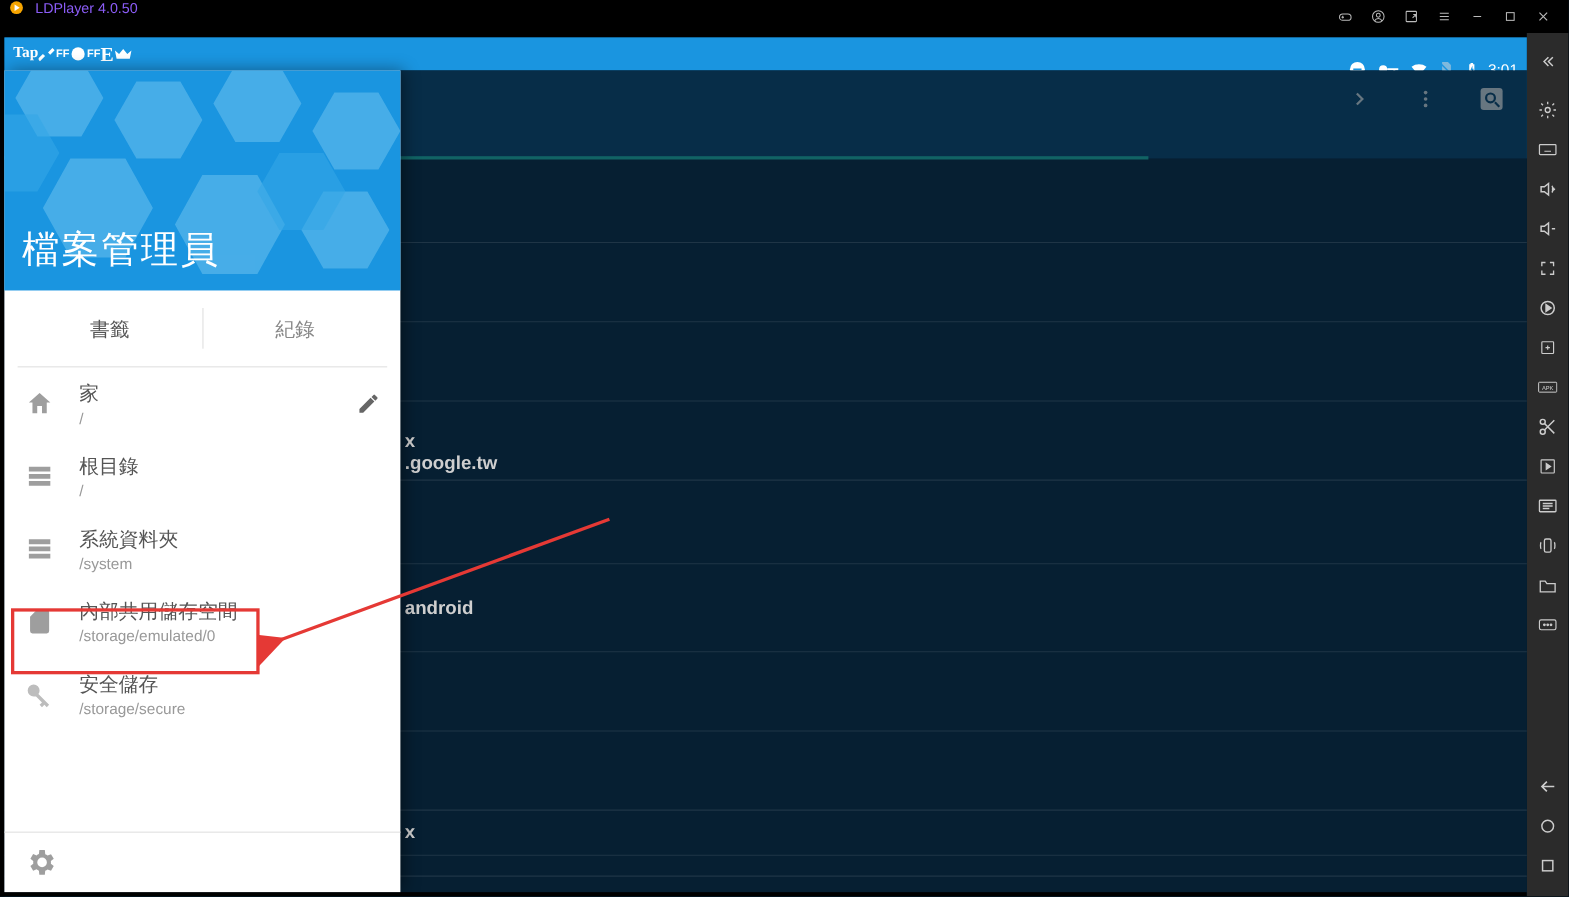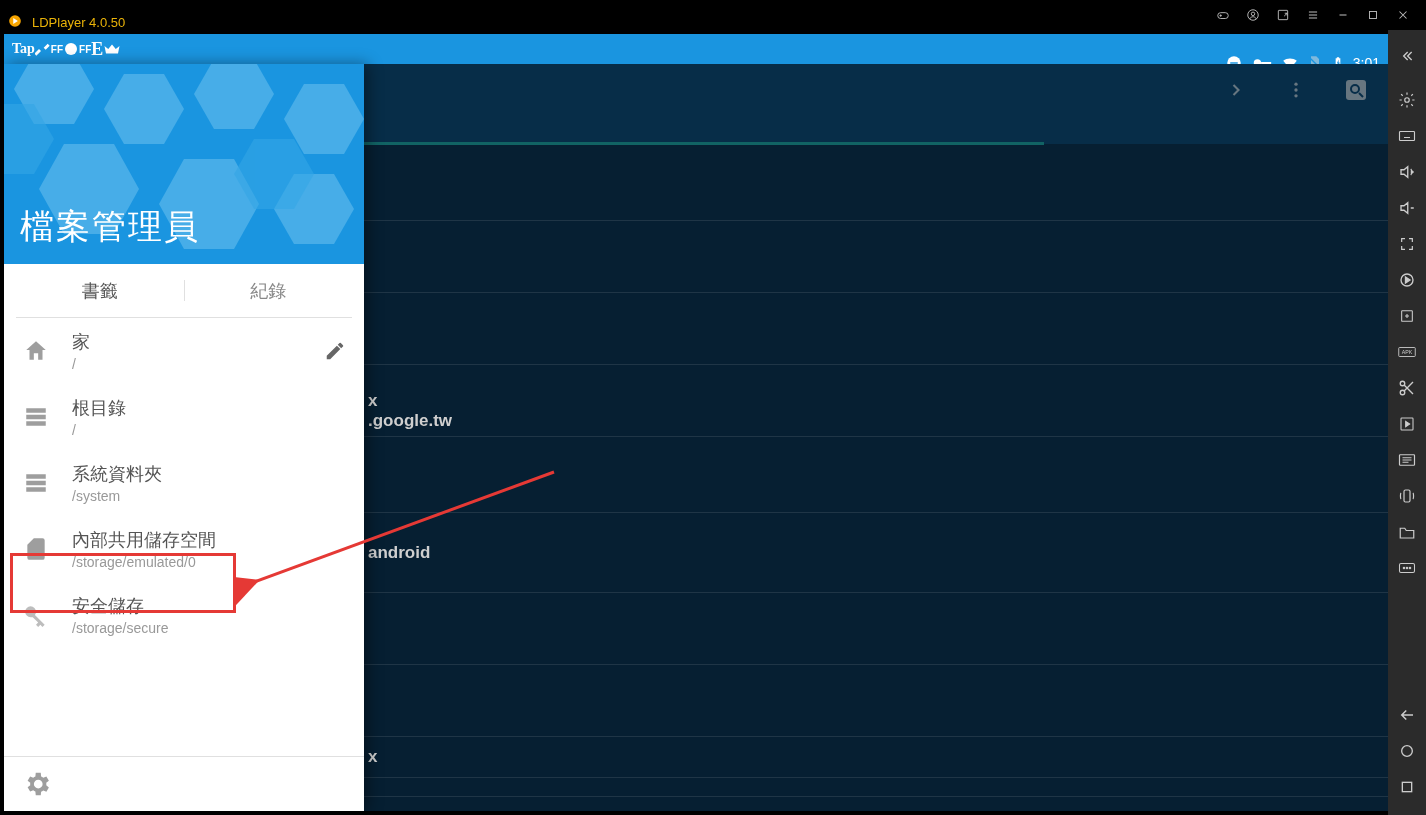--- a/index.html
+++ b/index.html
@@ -1,19 +1,19 @@
 <!DOCTYPE html>
 <html><head>
 <meta charset="utf-8">
 <style>
   * { margin: 0; padding: 0; box-sizing: border-box; font-family: "Segoe UI", Arial, sans-serif; }
   body { background: #000; width: 1426px; height: 815px; overflow: hidden; position: relative; }
 
   
-  .titlebar { height: 30px; background: #000; display: flex; align-items: flex-end; padding: 0 8px; color: #eab308; font-size: 13px; }
+  .titlebar { height: 30px; background: #000; display: flex; align-items: flex-start; padding: 0 8px; color: #8b5cf6; font-size: 13px; }
   .titlebar .logo { width: 16px; height: 16px; margin-right: 8px; }
   .titlebar .spacer { flex: 1; }
   .titlebar .win-btn { width: 30px; height: 30px; display: flex; align-items: center; justify-content: center; cursor: pointer; }
   .titlebar svg { width: 14px; height: 14px; }
 
   
   .main-row { display: flex; height: 785px; }
 
   
   .emulator { flex: 1; position: relative; background: #0b3a5c; border: 4px solid #000; border-right: none; }
@@ -40,21 +40,21 @@
 
   
   .rows { position: absolute; top: 115px; left: 0; right: 0; bottom: 0; }
   .frow { position: absolute; left: 0; right: 0; height: 72px; border-bottom: 1px solid rgba(255,255,255,0.1); color: #cfcfcf; font-size: 17px; font-weight: 600; padding-left: 364px; display: flex; align-items: center; }
 
   
   .drawer { position: absolute; top: 30px; left: 0; width: 360px; bottom: 0; background: #fff; box-shadow: 4px 0 14px rgba(0,0,0,0.4); z-index: 5; display: flex; flex-direction: column; }
   .drawer-header { height: 200px; position: relative; background: #1a95e0; overflow: hidden; }
   .hex-bg { position: absolute; inset: 0; }
   .drawer-title { position: absolute; left: 16px; bottom: 14px; font-size: 34px; color: #fff; font-weight: 400; letter-spacing: 2px; }
-  .tabs { display: flex; height: 54px; border-bottom: 1px solid #e0e0e0; margin: 0 12px; }
+  .tabs { display: flex; height: 70px; border-bottom: 1px solid #e0e0e0; margin: 0 12px; }
   .tab { flex: 1; display: flex; align-items: center; justify-content: center; font-size: 18px; color: #888; cursor: pointer; position: relative; }
   .tab.active { color: #555; font-weight: 500; }
   .tab.active::after { content: ""; position: absolute; bottom: -1px; left: 20%; right: 20%; height: 2px; background: transparent; }
   .tab-sep { width: 1px; background: #e0e0e0; margin: 16px 0; }
 
   .nav { flex: 1; overflow: auto; }
   .nav-item { display: flex; align-items: center; padding: 12px 18px; gap: 22px; cursor: pointer; }
   .nav-item .ico { width: 28px; height: 28px; color: #9e9e9e; display: flex; align-items: center; justify-content: center; }
   .nav-item .txt .t1 { font-size: 18px; color: #555; font-weight: 500; }
   .nav-item .txt .t2 { font-size: 14px; color: #999; margin-top: 2px; }

